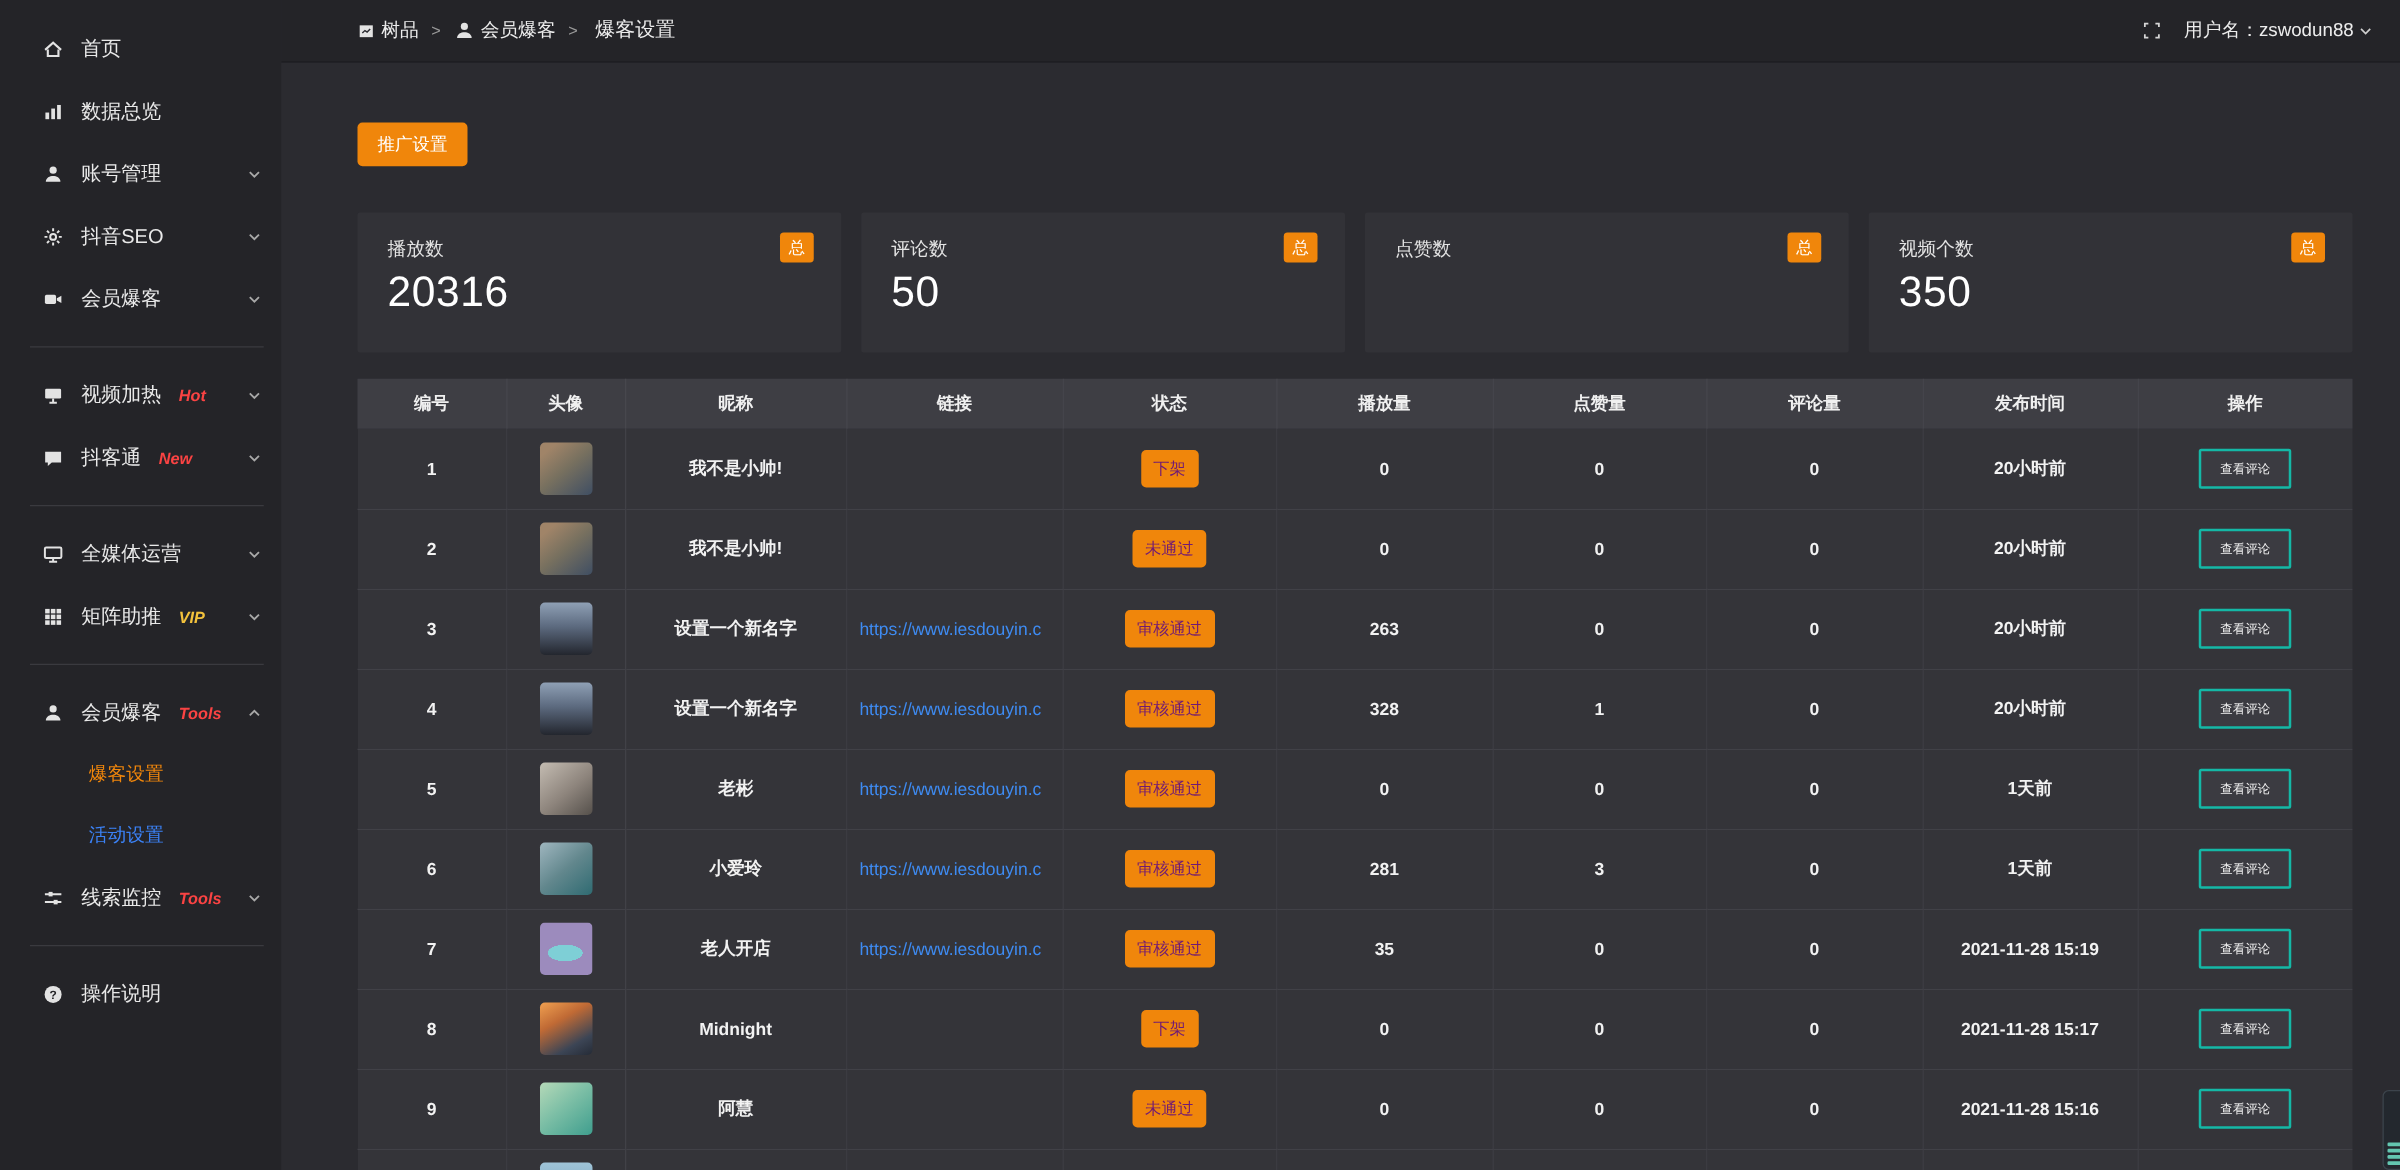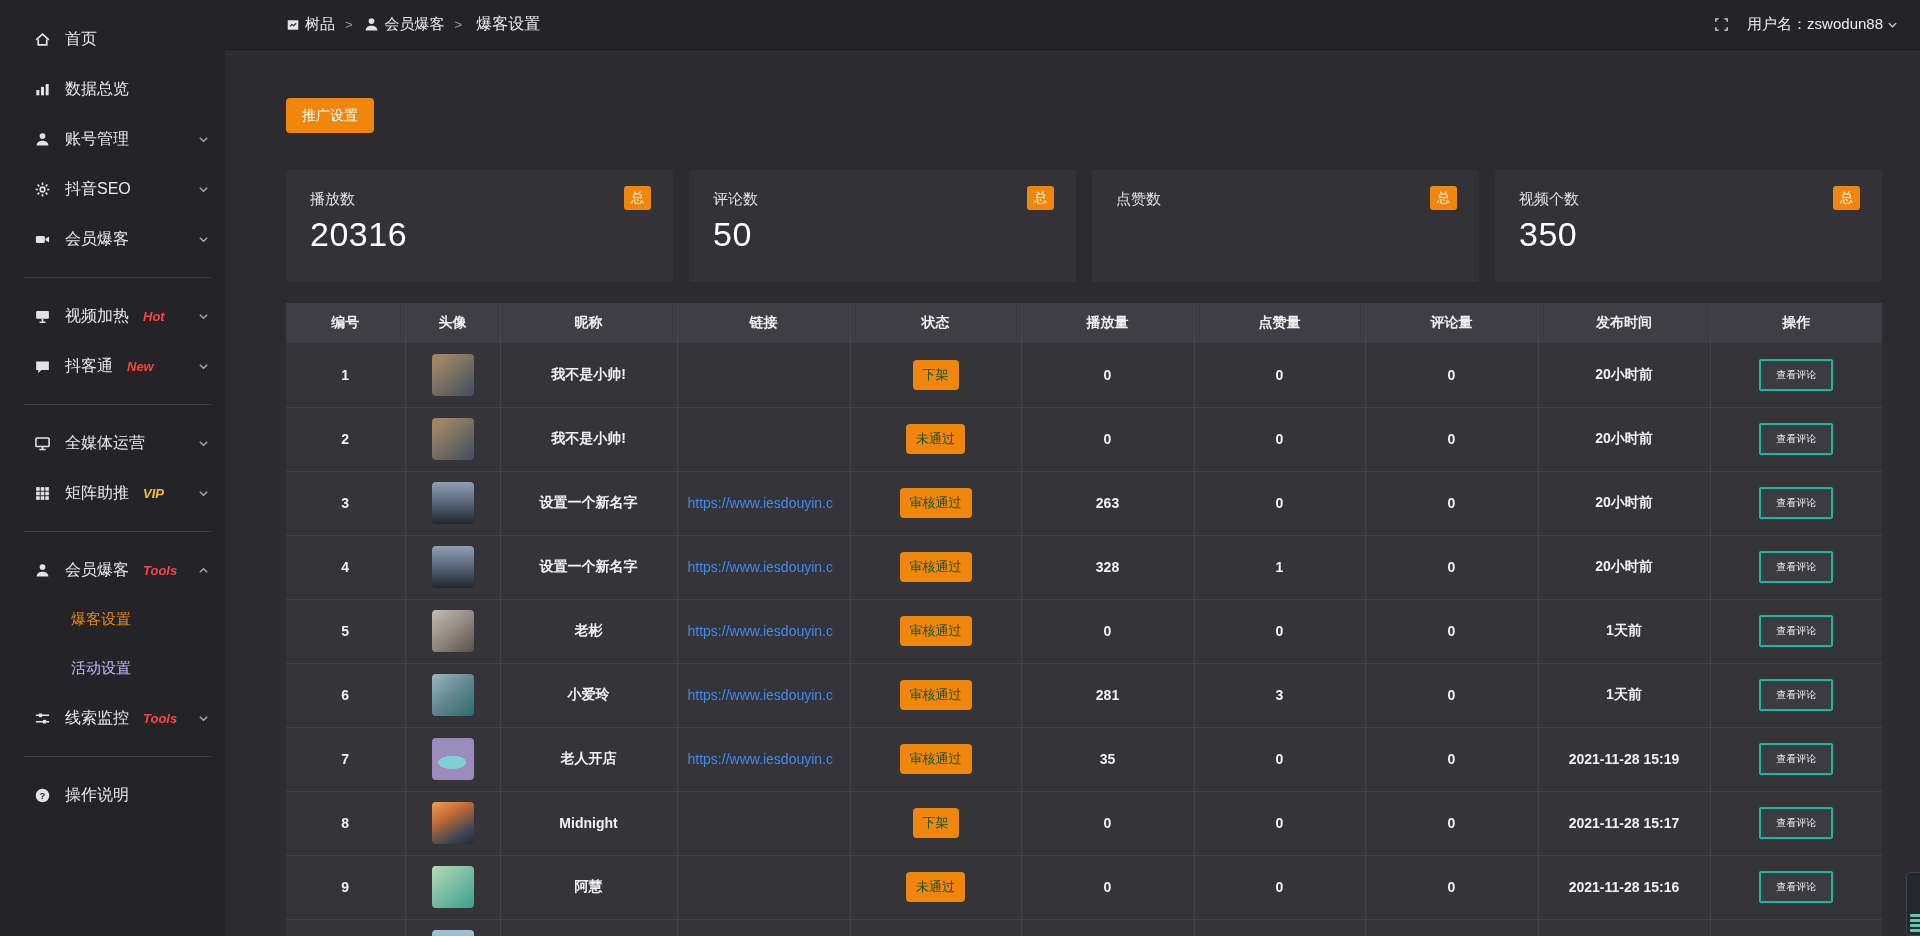--- a/index.html
+++ b/index.html
@@ -19,21 +19,21 @@
     padding:0 16px 0 24px; cursor:pointer; }
   .menu-item .mi-icon { width:17px; height:17px; margin-right:14px; display:flex;
     align-items:center; justify-content:center; flex:0 0 17px; }
   .menu-item .mi-label { font-size:16px; color:#e9e9e9; }
   .menu-item.active-parent .mi-label { color:#e9e9e9; }
   .mi-badge { font-size:13px; font-weight:bold; font-style:italic; margin-left:14px; }
   .mi-badge.red { color:#fa4343; }
   .mi-badge.gold { color:#f3c23c; }
   .mi-chevron { margin-left:auto; display:flex; align-items:center; }
   .submenu-item { height:49px; display:flex; align-items:center; padding-left:61px;
-    font-size:15px; color:#c4b5fd; cursor:pointer; }
+    font-size:15px; color:#3b82f6; cursor:pointer; }
   .submenu-item.active { color:#f0860b; }
   .menu-divider { height:1px; background:#3a3a3f; margin:13px 14px 13px 14px; }
 
   
   .topbar { position:absolute; left:225px; right:0; top:0; height:50px;
     background:#242428; border-bottom:1px solid #1d1d20;
     display:flex; align-items:center; z-index:4; }
   .breadcrumb { display:flex; align-items:center; margin-left:61px; gap:10px; }
   .crumb { display:flex; align-items:center; gap:5px; font-size:15px; color:#ededed; cursor:pointer; }
   .crumb.current { font-size:16px; cursor:default; margin-left:4px; }
@@ -63,21 +63,21 @@
   table { width:1596px; border-collapse:collapse; table-layout:fixed; }
   th { height:40px; background:#3e3e44; font-size:14px; font-weight:bold;
     color:#f0f0f0; border-right:1px solid #47474d; }
   th:last-child { border-right:none; }
   td { height:64px; background:#343439; text-align:center; font-size:14px;
     font-weight:bold; color:#f2f2f2; border-right:1px solid #414147;
     border-bottom:1px solid #414147; overflow:hidden; white-space:nowrap; }
   td:last-child { border-right:none; }
   td.link-cell { text-align:left; padding:0 2px 0 10px; }
   .link { color:#3e8bf2; font-weight:normal; cursor:pointer; }
-  .status-badge { display:inline-block; background:#f0860b; color:#14532d;
+  .status-badge { display:inline-block; background:#f0860b; color:#701a75;
     font-size:13px; font-weight:normal; padding:6px 10px; border-radius:4px; }
   .view-btn { background:#3b3b41; border:2px solid #14b8a6; color:#f0f0f0;
     font-size:10px; font-family:inherit; padding:7px 15px; border-radius:2px; cursor:pointer; }
   .avatar { width:42px; height:42px; border-radius:4px; margin:0 auto; }
   .av-boy    { background:linear-gradient(140deg,#a08468 15%,#77705f 50%,#3f4e63); }
   .av-sky    { background:linear-gradient(180deg,#8fa0b5 0%,#5d6b80 45%,#23262e 100%); }
   .av-man    { background:linear-gradient(140deg,#c4bcb2 0%,#8d847c 55%,#55504b); }
   .av-girl   { background:linear-gradient(140deg,#9fb6bf 0%,#62878d 50%,#2f6b72); }
   .av-cartoon{ background:radial-gradient(ellipse 55% 26% at 48% 58%,#7ecfd6 0 60%,rgba(0,0,0,0) 61%),#9c8bbd; }
   .av-sunset { background:linear-gradient(150deg,#f0a050 0%,#c06a35 35%,#3c4555 75%,#252b36); }

